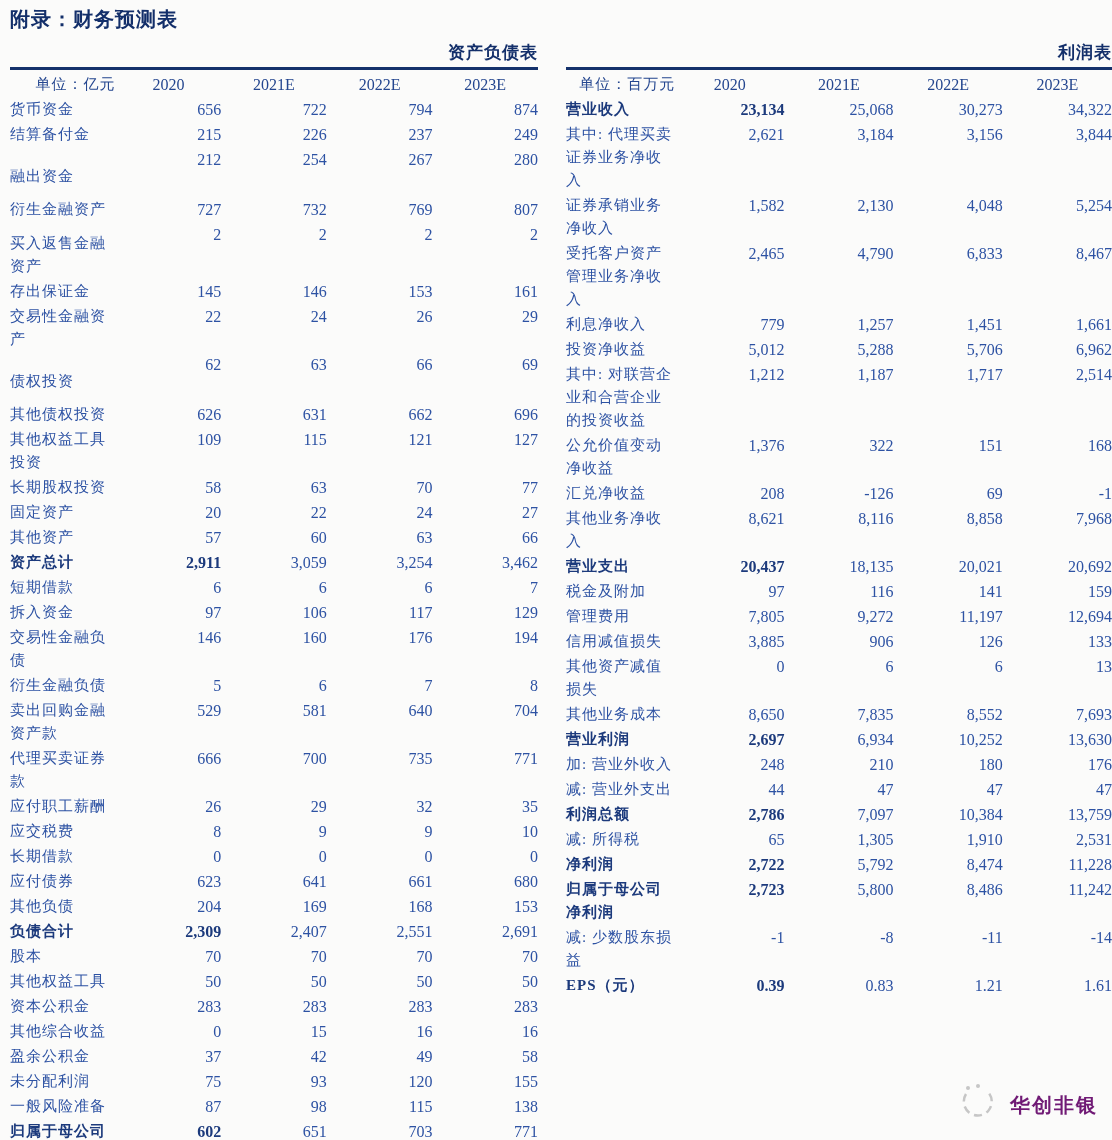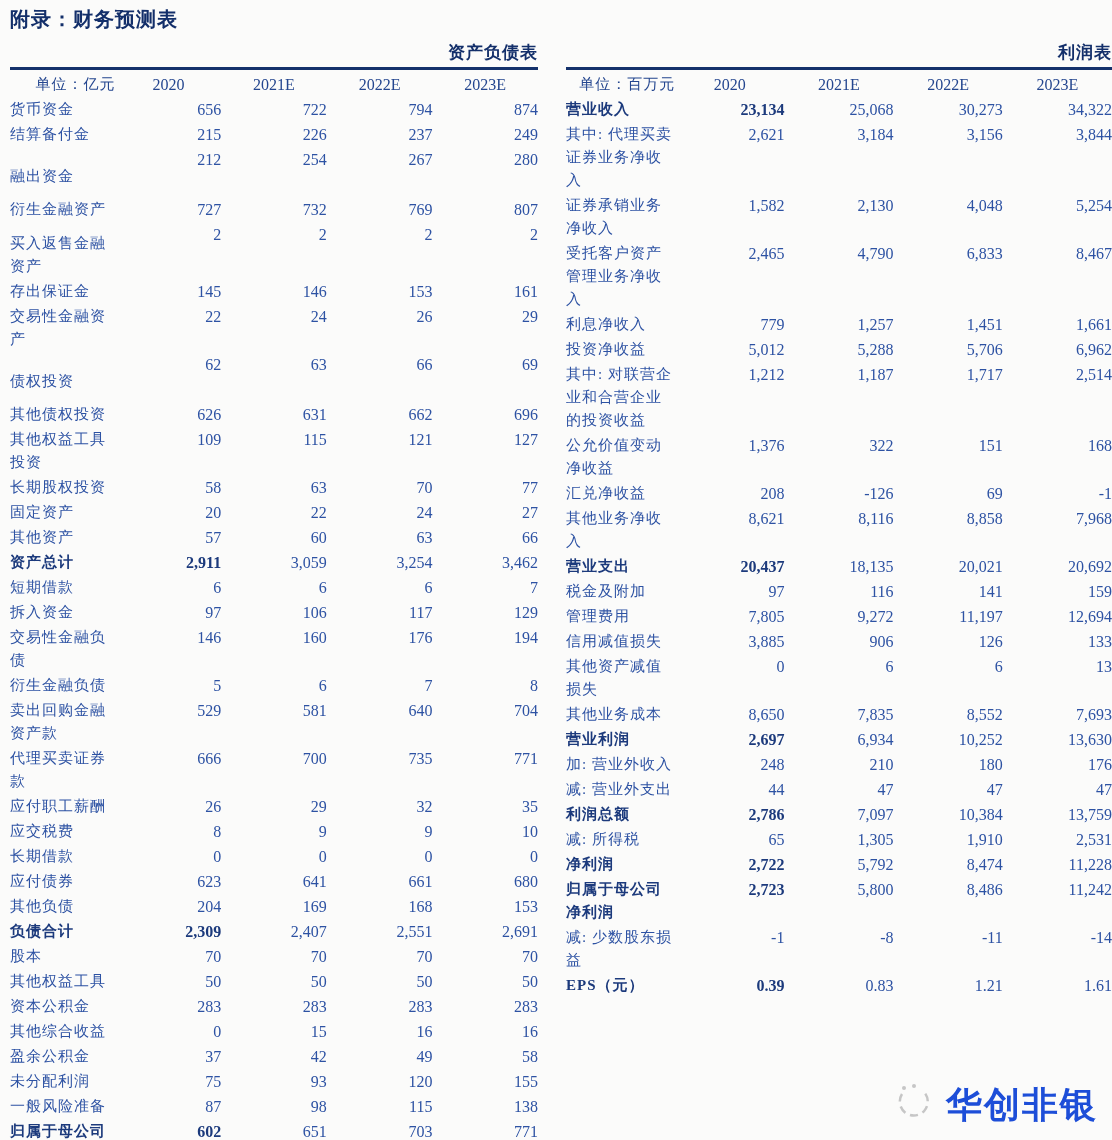--- a/index.html
+++ b/index.html
@@ -51,21 +51,21 @@
   }
   tr.tall{height:50px;}
   tr.tall th{vertical-align:middle;padding-top:10px;}
   tr.tall td{vertical-align:top;}
   .watermark{
     position:absolute;right:14px;bottom:10px;
     display:flex;align-items:center;gap:10px;
     color:#bdbdbd;
   }
   .wm-text{
-    font-size:36px;font-weight:bold;color:#1d4ed8;
+    font-size:20px;font-weight:bold;color:#701a75;
     font-family:"Liberation Sans","DejaVu Sans",sans-serif;
     letter-spacing:2px;
   }
 </style>
 </head>
 <body>
 
 <div class="page">
 
   <h1 class="page-title">附录：财务预测表</h1>

